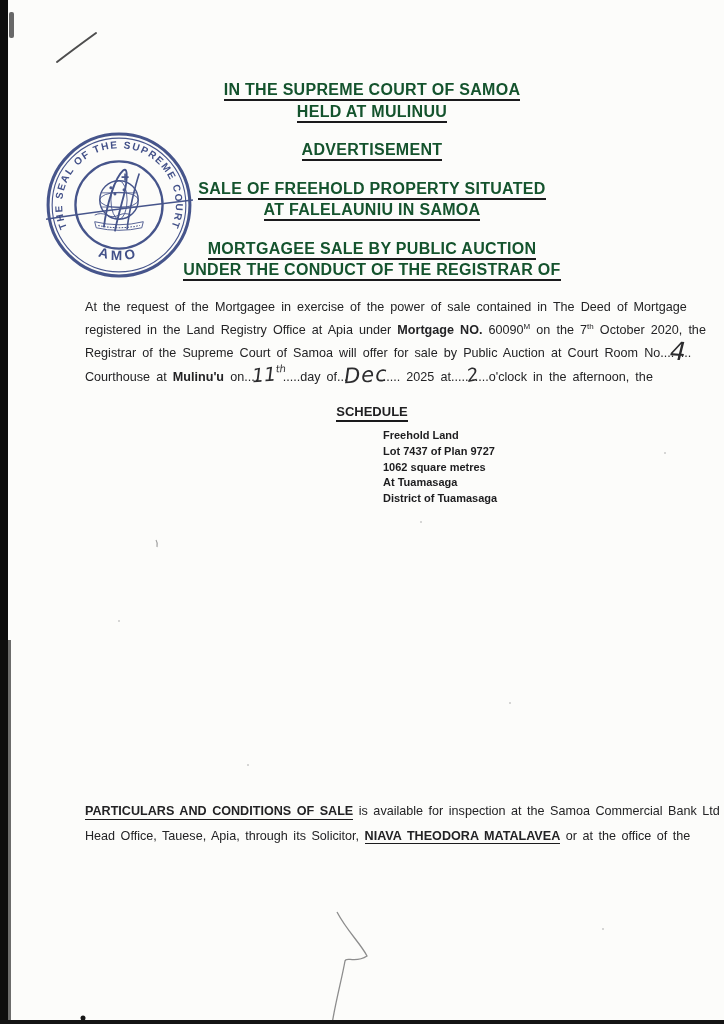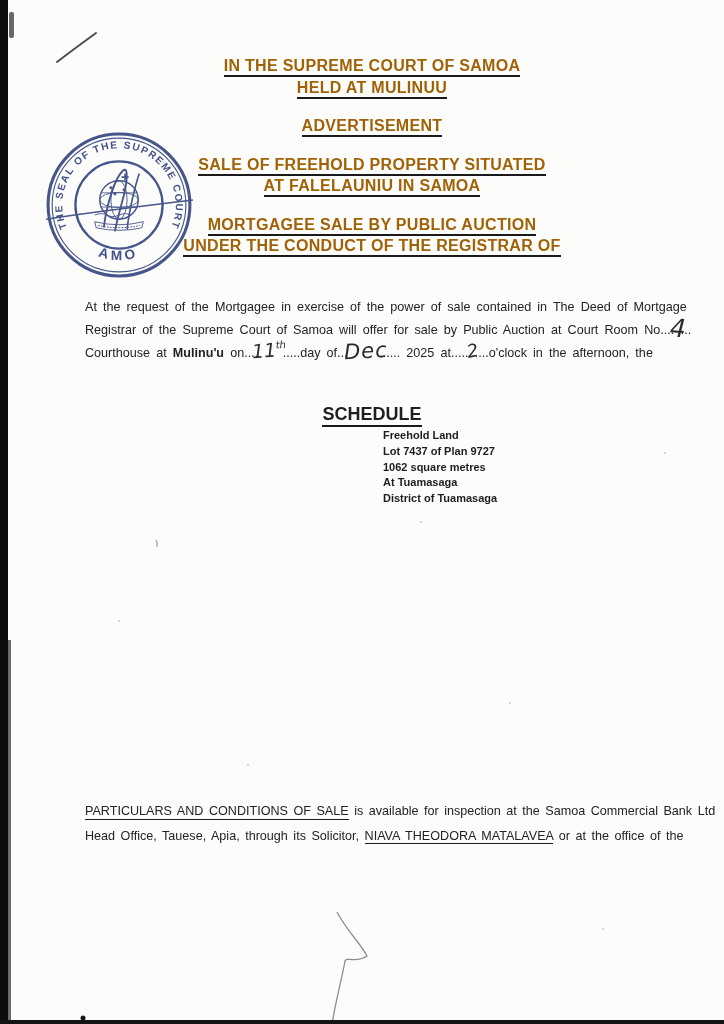--- a/index.html
+++ b/index.html
@@ -11,51 +11,51 @@
   }
   
   .edge-left { position:absolute; left:0; top:0; bottom:0; width:8px; background:#0d0d0d; }
   .edge-left-widen { position:absolute; left:8px; top:640px; bottom:0; width:3px; background:rgba(12,12,12,.6); }
   .edge-bottom { position:absolute; left:0; right:0; bottom:0; height:4px; background:#141414; }
   .smudge-top { position:absolute; left:9px; top:12px; width:5px; height:26px; background:#2a2a2a; border-radius:2px; opacity:.7; }
   .speck { position:absolute; width:2px; height:2px; border-radius:50%; background:#9a9a9a; opacity:.5; }
 
   
   .hline { position:absolute; left:84px; width:576px; text-align:center;
-           font-weight:bold; font-size:16px; letter-spacing:.3px; color:#a16207; }
+           font-weight:bold; font-size:16px; letter-spacing:.3px; color:#14532d;margin-top:24px; }
   .hline .u { border-bottom:2px solid #1a1a1c; padding-bottom:1px; }
 
   
   .bodyblock { position:absolute; left:85px; top:296px; width:578px;
                font-size:12.6px; line-height:23.2px; color:#232325; }
   .bline { white-space:nowrap; word-spacing:2.6px; }
   b.semib { font-weight:bold; }
   sup.sm { font-size:8px; vertical-align:super; line-height:0; }
 
   
   .hw { font-family:"DejaVu Sans", sans-serif; font-style:italic; color:#2c2c2e;
         display:inline-block; line-height:0; position:relative; z-index:2; }
   .hw-4   { font-size:25px; top:3px; margin:0 -9px 0 -4px; transform:rotate(3deg); }
   .hw-11  { font-size:19px; top:0px; margin:0 -4px 0 -6px; transform:rotate(-4deg); }
   .hw-sup { font-size:10px; position:relative; top:-8px; font-style:italic; }
   .hw-dec { font-size:21px; top:1px; margin:0 -8px 0 -4px; transform:rotate(-3deg); letter-spacing:1px; }
   .hw-2   { font-size:18px; top:0px; margin:0 -7px 0 -5px; transform:rotate(-12deg); }
 
   
   .sched-head { position:absolute; left:84px; top:404px; width:576px; text-align:center;
-                font-weight:bold; font-size:18px; }
+                font-weight:bold; font-size:13px; }
   .sched-head .u { border-bottom:2px solid #1a1a1c; padding-bottom:1px; }
   .sched-list { position:absolute; left:383px; top:428px; font-weight:bold;
                 font-size:11px; line-height:15.8px; color:#1d1d1f; }
 
   
   .footblock { position:absolute; left:85px; top:799px; width:578px;
                font-size:12.6px; line-height:24.8px; color:#232325; }
   .fline { white-space:nowrap; word-spacing:2px; }
-  .bu { font-weight:normal; border-bottom:1.6px solid #1c1c1e; padding-bottom:.5px; }
+  .bu { font-weight:bold; border-bottom:1.6px solid #1c1c1e; padding-bottom:.5px; }
 
   
   .seal { position:absolute; left:44px; top:127px; width:150px; height:156px; }
   .marks { position:absolute; left:0; top:0; width:724px; height:1024px; pointer-events:none; }
 </style>
 </head>
 <body>
 
 <div class="page">
 
@@ -101,20 +101,21 @@
   <div class="hline" style="top:57px"><span class="u">IN THE SUPREME COURT OF SAMOA</span></div>
   <div class="hline" style="top:79px"><span class="u">HELD AT MULINUU</span></div>
   <div class="hline" style="top:117px"><span class="u">ADVERTISEMENT</span></div>
   <div class="hline" style="top:156px"><span class="u">SALE OF FREEHOLD PROPERTY SITUATED</span></div>
   <div class="hline" style="top:177px"><span class="u">AT FALELAUNIU IN SAMOA</span></div>
   <div class="hline" style="top:237px"><span class="u">UNDER THE CONDUCT OF THE REGISTRAR OF</span></div>
   <div class="hline" style="top:216px"><span class="u">MORTGAGEE SALE BY PUBLIC AUCTION</span></div>
 
   <div class="bodyblock">
     <div class="bline">At the request of the Mortgagee in exercise of the power of sale contained in The Deed of Mortgage</div>
+    <div class="bline"><span>registered in the Land Registry Office at Apia under </span><b class="semib">Mortgage NO.</b><span> 60090</span><sup class="sm">M</sup><span> on the 7</span><sup class="sm">th</sup><span> October 2020, the</span></div>
     <div class="bline"><span>Registrar of the Supreme Court of Samoa will offer for sale by Public Auction at Court Room No....</span><span class="hw hw-4">4</span><span>....</span></div>
     <div class="bline"><span>Courthouse at </span><b class="semib">Mulinu'u</b><span> on....</span><span class="hw hw-11"><span>11</span><span class="hw-sup">th</span></span><span>.....day of...</span><span class="hw hw-dec">Dec</span><span>...... 2025 at......</span><span class="hw hw-2">2</span><span>.....o'clock in the afternoon, the</span></div>
   </div>
 
   <div class="sched-head"><span class="u">SCHEDULE</span></div>
   <div class="sched-list">
     <div>Freehold Land</div>
     <div>Lot 7437 of Plan 9727</div>
     <div>1062 square metres</div>
     <div>At Tuamasaga</div>

